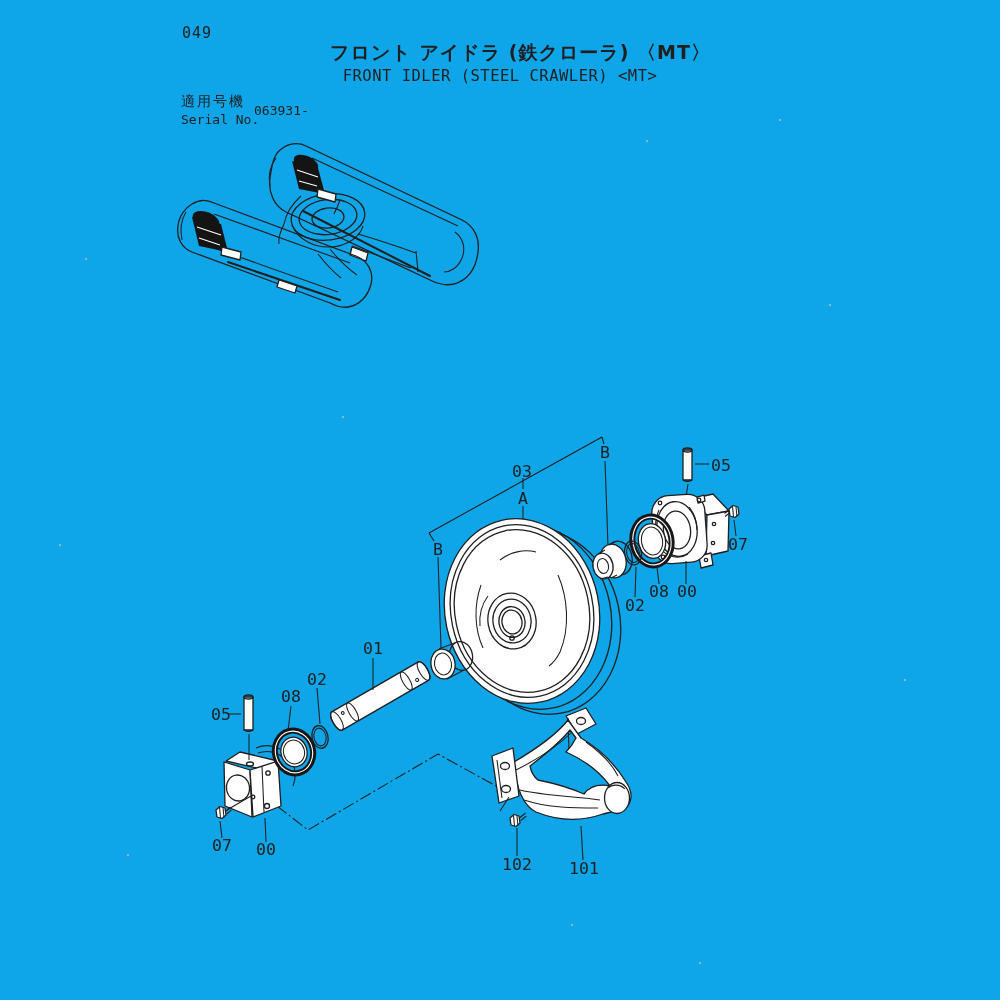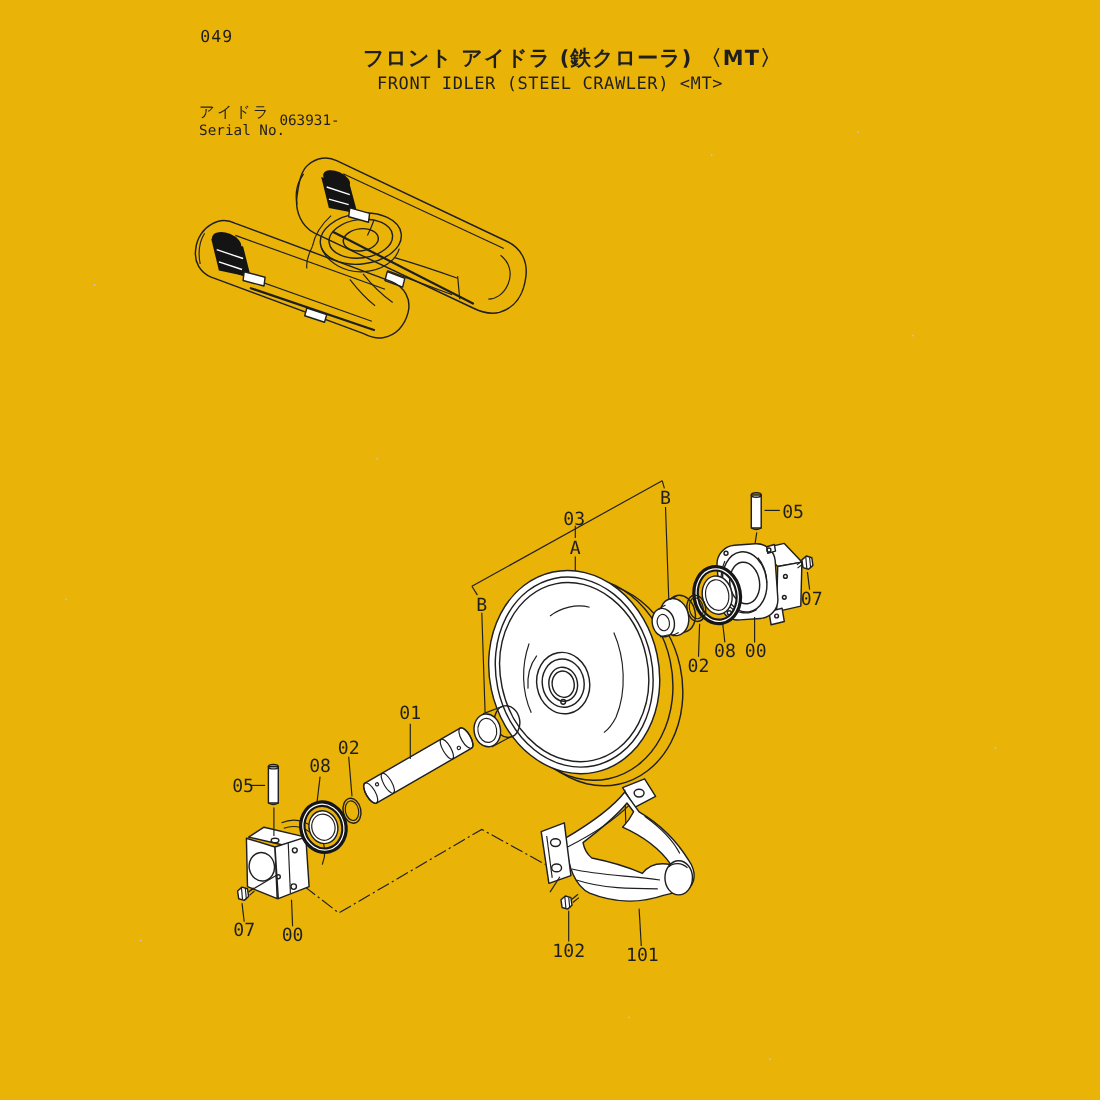--- a/index.html
+++ b/index.html
@@ -1,16 +1,16 @@
 <!DOCTYPE html>
 <html><head>
 <meta charset="utf-8">
 <style>
   html,body{margin:0;padding:0;background:#fff;}
-  .page{position:relative;width:1000px;height:1000px;background:#eab308;overflow:hidden;
+  .page{position:relative;width:1000px;height:1000px;background:#0ea5e9;overflow:hidden;
         font-family:"DejaVu Sans Mono","Liberation Mono",monospace;color:#1f1f1f;}
   .abs{position:absolute;}
   #pageNumber{left:182px;top:24px;font-size:15px;letter-spacing:1px;}
   #titleJp{left:0;right:0;top:40px;text-align:center;font-size:19px;letter-spacing:1px;
            font-family:"DejaVu Sans",sans-serif;font-weight:bold;padding-left:41px;}
   #titleEn{left:0;right:0;top:67px;text-align:center;font-size:15.5px;letter-spacing:0.5px;font-weight:normal;}
   #serialJp{left:181px;top:93px;font-size:14px;letter-spacing:2px;font-family:"DejaVu Sans",sans-serif;}
   #serialEn{left:181px;top:112px;font-size:13px;}
   #serialVal{left:254px;top:103px;font-size:13px;}
   svg{position:absolute;left:0;top:0;}
@@ -25,21 +25,21 @@
   .speck{fill:#c2c2c2;}
 </style>
 </head>
 <body>
 
 <div class="page">
 
   <div id="pageNumber" class="abs">049</div>
   <div id="titleJp" class="abs">フロント アイドラ (鉄クローラ) 〈MT〉</div>
   <div id="titleEn" class="abs">FRONT IDLER (STEEL CRAWLER) &lt;MT&gt;</div>
-  <div id="serialJp" class="abs">アイドラ</div>
+  <div id="serialJp" class="abs">適用号機</div>
   <div id="serialEn" class="abs">Serial No.</div>
   <div id="serialVal" class="abs">063931-</div>
 
   <svg width="1000" height="1000" viewBox="0 0 1000 1000">
 
     <g>
       <circle class="speck" cx="86" cy="259" r="0.9"></circle>
         <circle class="speck" cx="647" cy="141" r="0.9"></circle>
       <circle class="speck" cx="830" cy="305" r="0.9"></circle>
         <circle class="speck" cx="128" cy="855" r="0.9"></circle>

